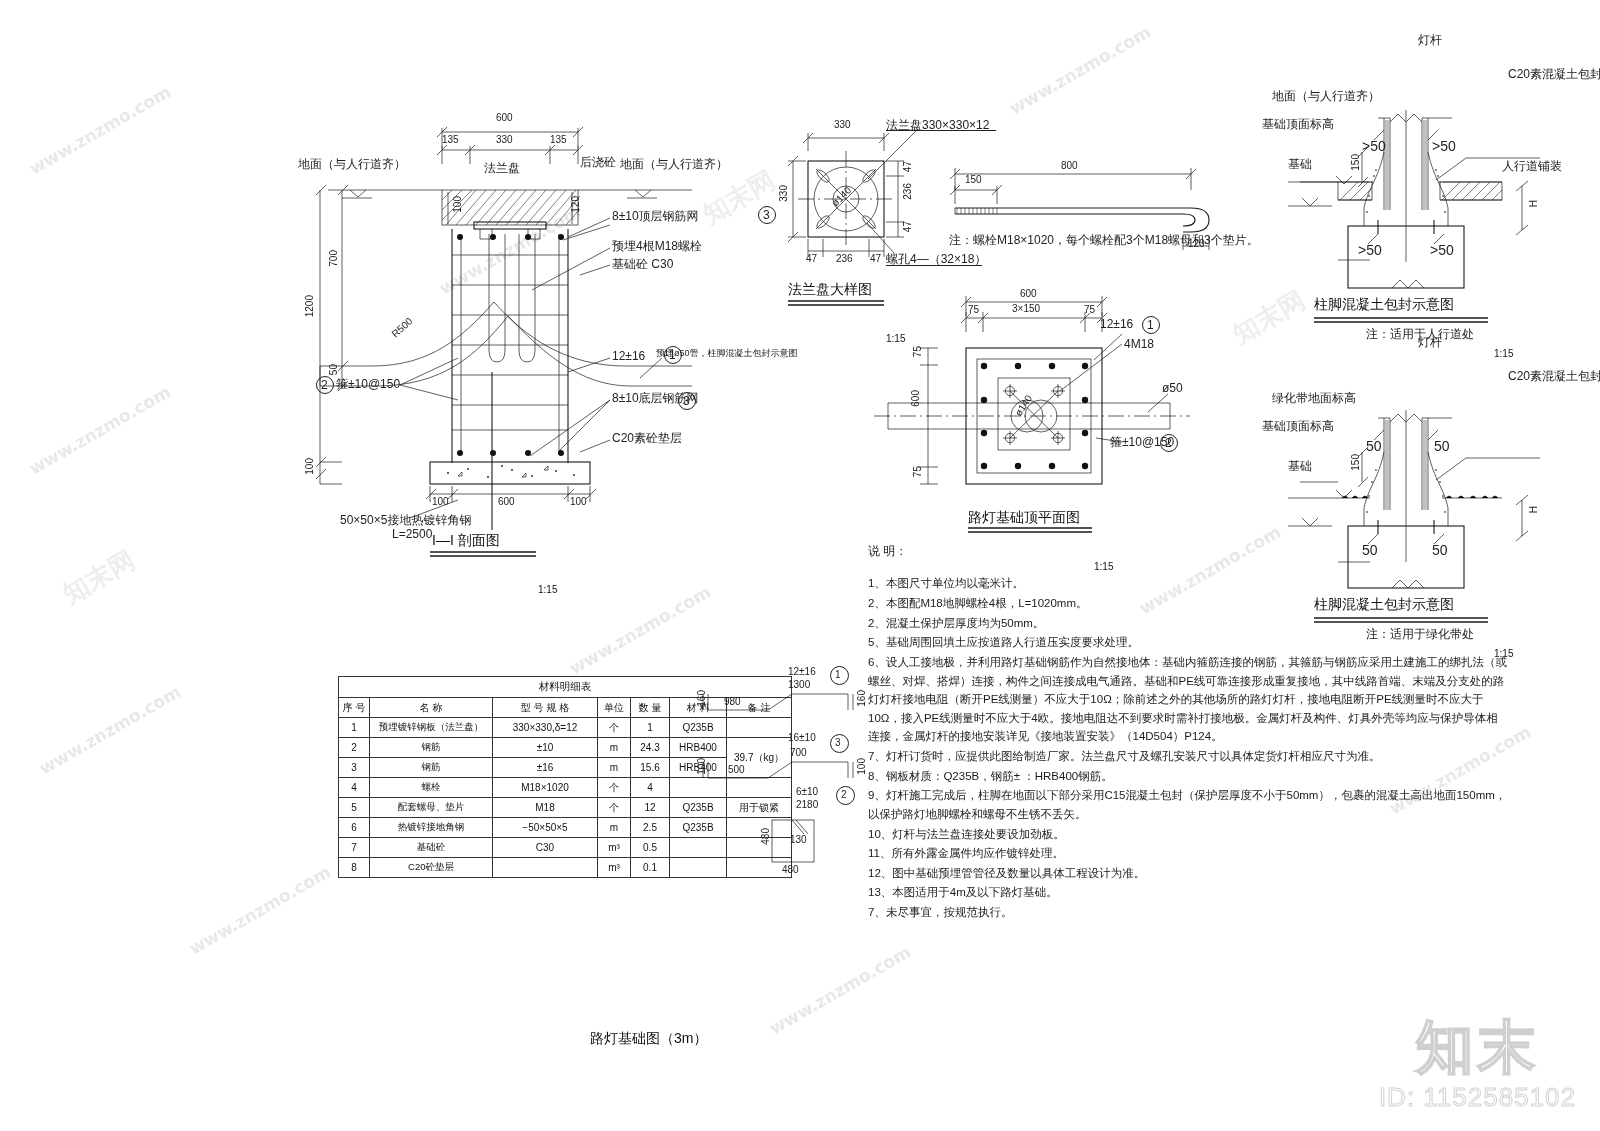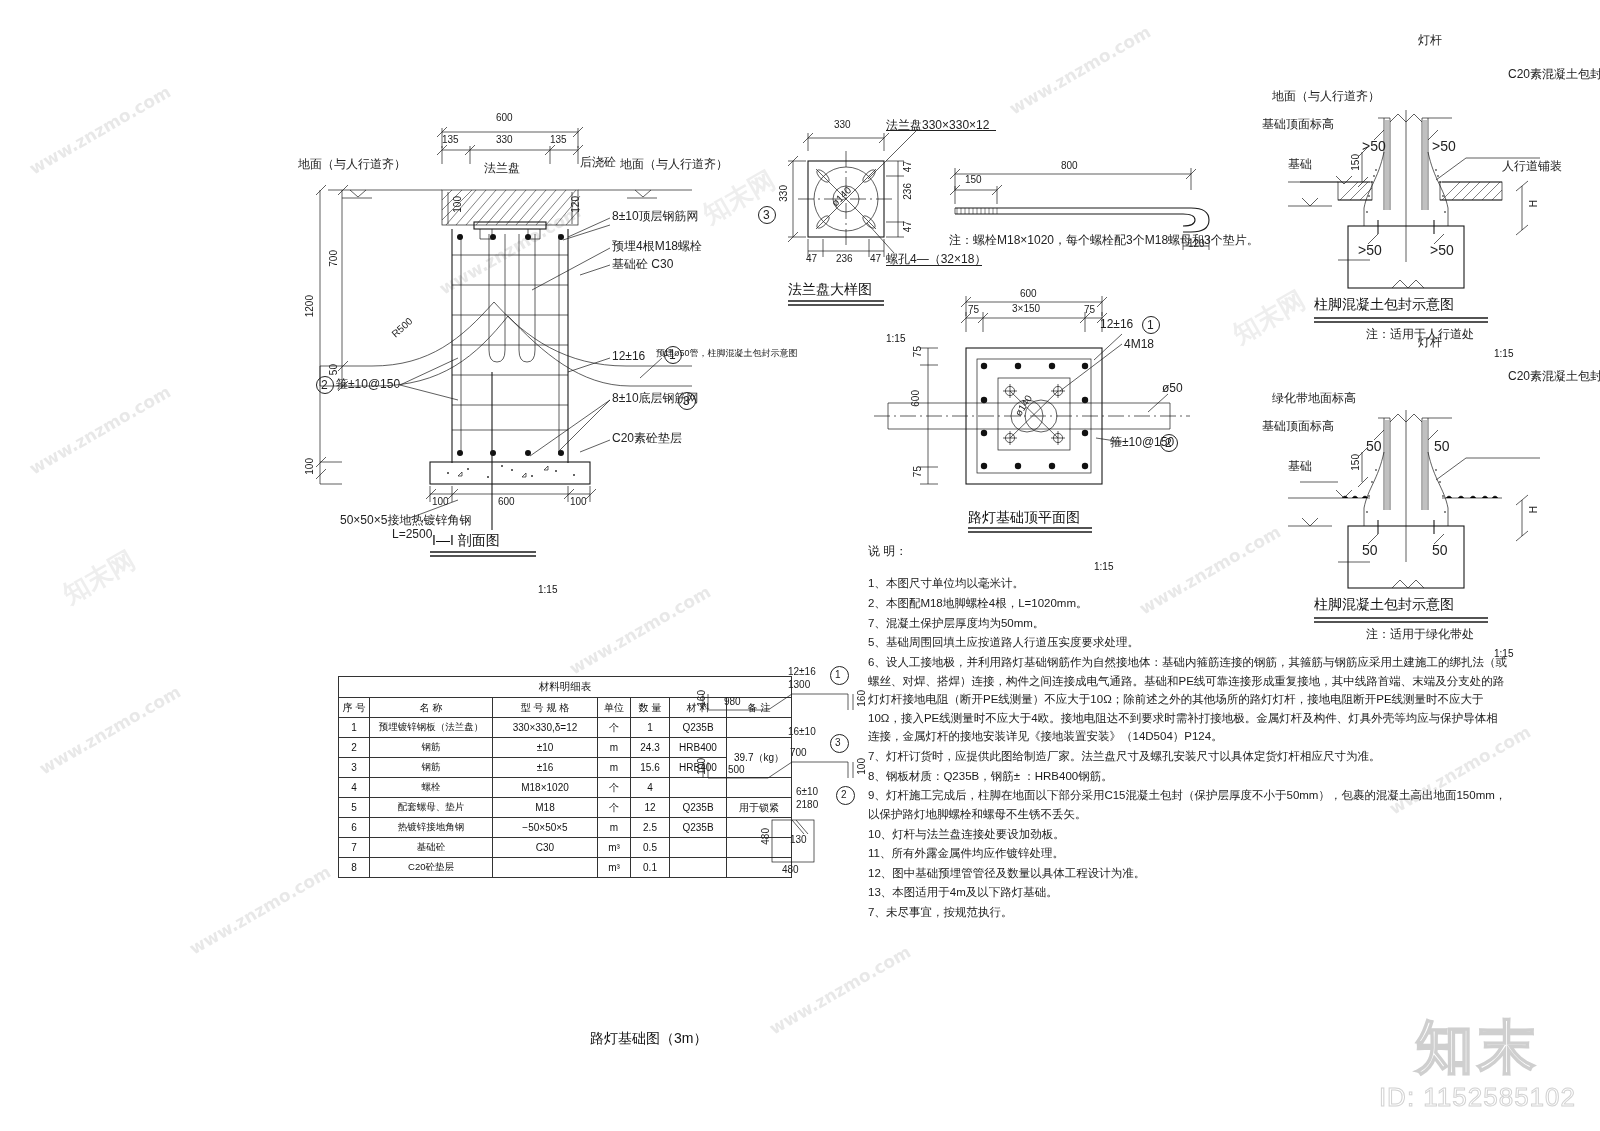--- a/index.html
+++ b/index.html
@@ -765,40 +765,40 @@
     <div class="abs dim" style="left:24px;top:28px;">980</div>
     <div class="abs dim vert xs" style="left:156px;top:22px;">160</div>
     <div class="abs dim" style="left:88px;top:-2px;">12±16</div>
     <div class="abs dim" style="left:88px;top:11px;">1300</div>
     <div class="abs" style="left:130px;top:-2px;width:17px;height:17px;border:1px solid #222;border-radius:50%;"></div>
     <div class="abs dim" style="left:135px;top:1px;">1</div>
 
     <div class="abs dim vert xs" style="left:-4px;top:90px;">100</div>
     <div class="abs dim" style="left:28px;top:96px;">500</div>
     <div class="abs dim vert xs" style="left:156px;top:90px;">100</div>
-    <div class="abs dim" style="left:88px;top:58px;">16±10</div>
+    <div class="abs dim" style="left:88px;top:64px;">16±10</div>
     <div class="abs dim" style="left:90px;top:79px;">700</div>
     <div class="abs" style="left:130px;top:66px;width:17px;height:17px;border:1px solid #222;border-radius:50%;"></div>
     <div class="abs dim" style="left:135px;top:69px;">3</div>
 
     <div class="abs dim" style="left:96px;top:118px;">6±10</div>
     <div class="abs dim" style="left:96px;top:131px;">2180</div>
     <div class="abs" style="left:136px;top:118px;width:17px;height:17px;border:1px solid #222;border-radius:50%;"></div>
     <div class="abs dim" style="left:141px;top:121px;">2</div>
     <div class="abs dim vert xs" style="left:60px;top:160px;">480</div>
     <div class="abs dim xs" style="left:82px;top:196px;">480</div>
     <div class="abs dim xs" style="left:90px;top:166px;">130</div>
   </div>
 
   <div class="abs notes" style="left:868px;top:542px;">
     <div class="nrow" style="font-size:12px;margin-bottom:13px;">说 明：</div>
     <div id="notes-list">
         <div class="nrow hang">1、本图尺寸单位均以毫米计。</div>
         <div class="nrow hang">2、本图配M18地脚螺栓4根，L=1020mm。</div>
-        <div class="nrow hang">7、混凝土保护层厚度均为50mm。</div>
+        <div class="nrow hang">2、混凝土保护层厚度均为50mm。</div>
         <div class="nrow hang">5、基础周围回填土应按道路人行道压实度要求处理。</div>
         <div class="nrow hang">6、设人工接地极，并利用路灯基础钢筋作为自然接地体：基础内箍筋连接的钢筋，其箍筋与钢筋应采用土建施工的绑扎法（或螺丝、对焊、搭焊）连接，构件之间连接成电气通路。基础和PE线可靠连接形成重复接地，其中线路首端、末端及分支处的路灯灯杆接地电阻（断开PE线测量）不应大于10Ω；除前述之外的其他场所的路灯灯杆，接地电阻断开PE线测量时不应大于10Ω，接入PE线测量时不应大于4欧。接地电阻达不到要求时需补打接地极。金属灯杆及构件、灯具外壳等均应与保护导体相连接，金属灯杆的接地安装详见《接地装置安装》（14D504）P124。</div>
         <div class="nrow hang">7、灯杆订货时，应提供此图给制造厂家。法兰盘尺寸及螺孔安装尺寸以具体定货灯杆相应尺寸为准。</div>
         <div class="nrow hang">8、钢板材质：Q235B，钢筋± ：HRB400钢筋。</div>
         <div class="nrow hang">9、灯杆施工完成后，柱脚在地面以下部分采用C15混凝土包封（保护层厚度不小于50mm），包裹的混凝土高出地面150mm，以保护路灯地脚螺栓和螺母不生锈不丢矢。</div>
         <div class="nrow hang">10、灯杆与法兰盘连接处要设加劲板。</div>
         <div class="nrow hang">11、所有外露金属件均应作镀锌处理。</div>
         <div class="nrow hang">12、图中基础预埋管管径及数量以具体工程设计为准。</div>
         <div class="nrow hang">13、本图适用于4m及以下路灯基础。</div>
         <div class="nrow hang">7、未尽事宜，按规范执行。</div>

